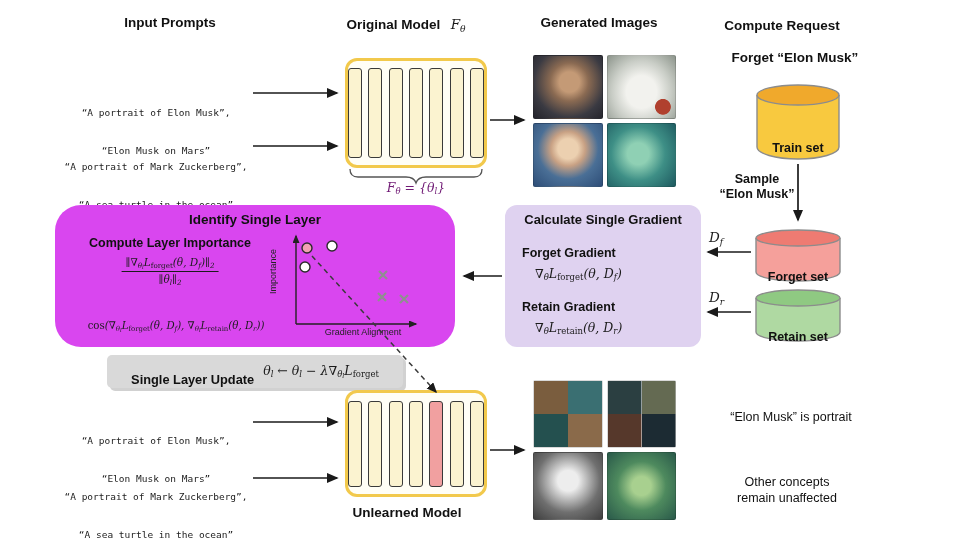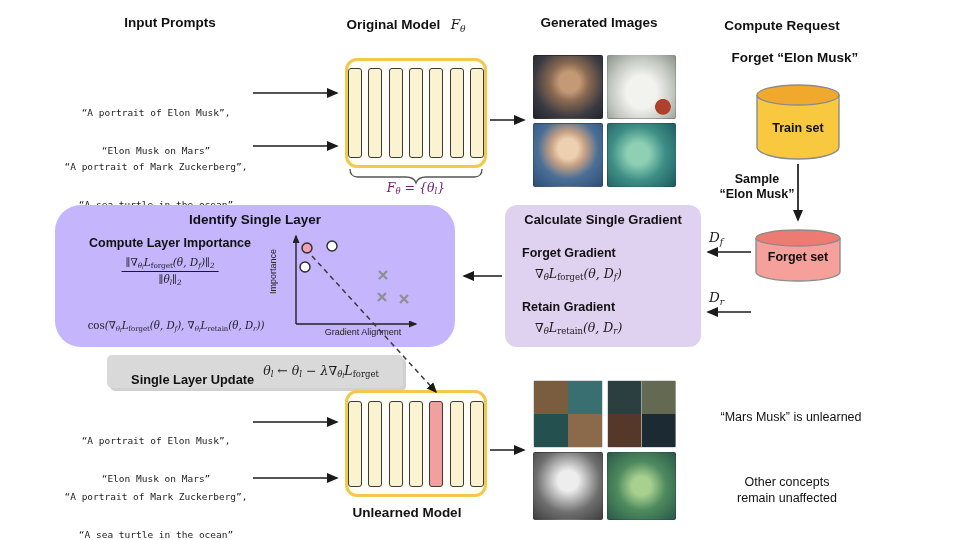--- a/index.html
+++ b/index.html
@@ -30,31 +30,31 @@
   .img-turtle{background:radial-gradient(circle at 45% 48%, #8fd0b4 0 22%, #3e8f86 55%, #1e5a60 100%);}
   .img-mosaic1,.img-mosaic2{background-repeat:no-repeat;background-size:50% 50%;
      background-position:0 0,100% 0,0 100%,100% 100%;}
   .img-mosaic1{background-image:linear-gradient(#7a5d3e,#7a5d3e),linear-gradient(#3a6f72,#3a6f72),
                linear-gradient(#24504f,#24504f),linear-gradient(#8a6a4a,#8a6a4a);}
   .img-mosaic2{background-image:linear-gradient(#2b3f41,#2b3f41),linear-gradient(#646a52,#646a52),
                linear-gradient(#56382b,#56382b),linear-gradient(#1c2b33,#1c2b33);}
   .img-zuck-bw{background:radial-gradient(circle at 50% 42%, #ededed 0 20%, #bdbdbd 36%, #6f6f6f 62%, #3f3f3f 100%);}
   .img-turtle2{background:radial-gradient(circle at 50% 50%, #a8d08f 0 20%, #4e8a5e 52%, #2a5a4a 100%);}
   
-  .panel-blue{position:absolute;left:55px;top:205px;width:400px;height:142px;background:#c4b5fd;border-radius:26px;}
+  .panel-blue{position:absolute;left:55px;top:205px;width:400px;height:142px;background:#d946ef;border-radius:26px;}
   .panel-purple{position:absolute;left:505px;top:205px;width:196px;height:142px;background:#DFD2F0;border-radius:12px;}
   .panel-gray{position:absolute;left:107px;top:355px;width:296px;height:33px;background:#D9D9D9;border-radius:5px;
               box-shadow:3px 3px 0 rgba(0,0,0,0.18);display:flex;align-items:center;justify-content:center;gap:9px;}
   .ptitle{font-weight:700;font-size:13px;white-space:nowrap;}
   .plabel{font-weight:700;font-size:12.5px;white-space:nowrap;}
   .frac{position:absolute;text-align:center;}
   .frac .num{font-size:10.5px;padding:0 4px 1px 4px;border-bottom:1.3px solid #1b1b1b;}
   .frac .den{font-size:10.5px;padding-top:1px;}
   .cyl{position:absolute;}
-  .cyl-label{position:absolute;left:0;right:0;text-align:center;font-weight:700;font-size:12.5px;color:#111;}
+  .cyl-label{position:absolute;left:0;right:0;text-align:center;font-weight:700;font-size:12.5px;color:#111;margin-top:20px;}
   .vert{writing-mode:vertical-rl;transform:rotate(180deg);font-size:9px;color:#222;}
   .axis-label{font-size:9px;color:#222;text-align:center;}
   svg{display:block;}
 </style>
 </head>
 <body>
 
 <div class="canvas">
 
   <div class="abs hdr" style="left:170px;top:15px;">Input Prompts</div>
@@ -108,20 +108,27 @@
   </div>
 
   <div class="cyl" style="left:753px;top:228px;width:90px;height:56px;">
     <svg width="90" height="56" viewBox="0 0 90 56">
       <path d="M3,10 v34 a42,9 0 0 0 84 0 V10" fill="#F5A09B" stroke="#8c8c8c" stroke-width="1.4"></path>
       <ellipse cx="45" cy="10" rx="42" ry="8" fill="#EE7B72" stroke="#8c8c8c" stroke-width="1.4"></ellipse>
     </svg>
     <div class="cyl-label" style="top:22px;">Forget set</div>
   </div>
 
+  <div class="cyl" style="left:753px;top:288px;width:90px;height:56px;">
+    <svg width="90" height="56" viewBox="0 0 90 56">
+      <path d="M3,10 v34 a42,9 0 0 0 84 0 V10" fill="#AFD9A2" stroke="#8c8c8c" stroke-width="1.4"></path>
+      <ellipse cx="45" cy="10" rx="42" ry="8" fill="#8FC982" stroke="#8c8c8c" stroke-width="1.4"></ellipse>
+    </svg>
+    <div class="cyl-label" style="top:22px;">Retain set</div>
+  </div>
 
   <div class="abs math" style="left:709px;top:229px;font-size:13.5px;"><span class="mseg">D</span><span class="mseg s1">f</span></div>
   <div class="abs math" style="left:709px;top:289px;font-size:13.5px;"><span class="mseg">D</span><span class="mseg s1">r</span></div>
 
   <div class="panel-purple">
     <div class="abs ptitle" style="left:50%;top:7px;transform:translateX(-50%);">Calculate Single Gradient</div>
     <div class="abs plabel" style="left:17px;top:41px;text-align:right;">Forget Gradient</div>
     <div class="abs math" style="left:30px;top:61px;font-size:12.5px;"><span class="mseg">∇</span><span class="mseg s1">θ</span><span class="mseg">L</span><span class="mseg s1 rm">forget</span><span class="mseg">(θ, D</span><span class="mseg s1">f</span><span class="mseg">)</span></div>
     <div class="abs plabel" style="left:17px;top:95px;">Retain Gradient</div>
     <div class="abs math" style="left:30px;top:115px;font-size:12.5px;"><span class="mseg">∇</span><span class="mseg s1">θ</span><span class="mseg">L</span><span class="mseg s1 rm">retain</span><span class="mseg">(θ, D</span><span class="mseg s1">r</span><span class="mseg">)</span></div>
@@ -184,21 +191,21 @@
   </div>
   <div class="abs hdr" style="left:407px;top:505px;">Unlearned Model</div>
 
   <div class="imgrid" style="left:533px;top:380px;width:143px;height:140px;">
     <div class="cell img-mosaic1"></div>
     <div class="cell img-mosaic2"></div>
     <div class="cell img-zuck-bw"></div>
     <div class="cell img-turtle2"></div>
   </div>
 
-  <div class="abs" style="left:791px;top:410px;transform:translateX(-50%);font-size:12.5px;font-weight:500;white-space:nowrap;">“Mars Musk” is unlearned</div>
+  <div class="abs" style="left:791px;top:410px;transform:translateX(-50%);font-size:12.5px;font-weight:500;white-space:nowrap;">“Elon Musk” is portrait</div>
   <div class="abs" style="left:787px;top:474px;transform:translateX(-50%);font-size:12.5px;font-weight:500;text-align:center;line-height:16px;">
     <div>Other concepts</div>
     <div>remain unaffected</div>
   </div>
 
   <svg class="abs" style="left:0;top:0;pointer-events:none;z-index:5;" width="960" height="540" viewBox="0 0 960 540">
     <defs>
       <marker id="ah" markerWidth="8" markerHeight="8" refX="6" refY="3" orient="auto">
         <path d="M0,0 L7,3 L0,6 z" fill="#1a1a1a"></path>
       </marker>

